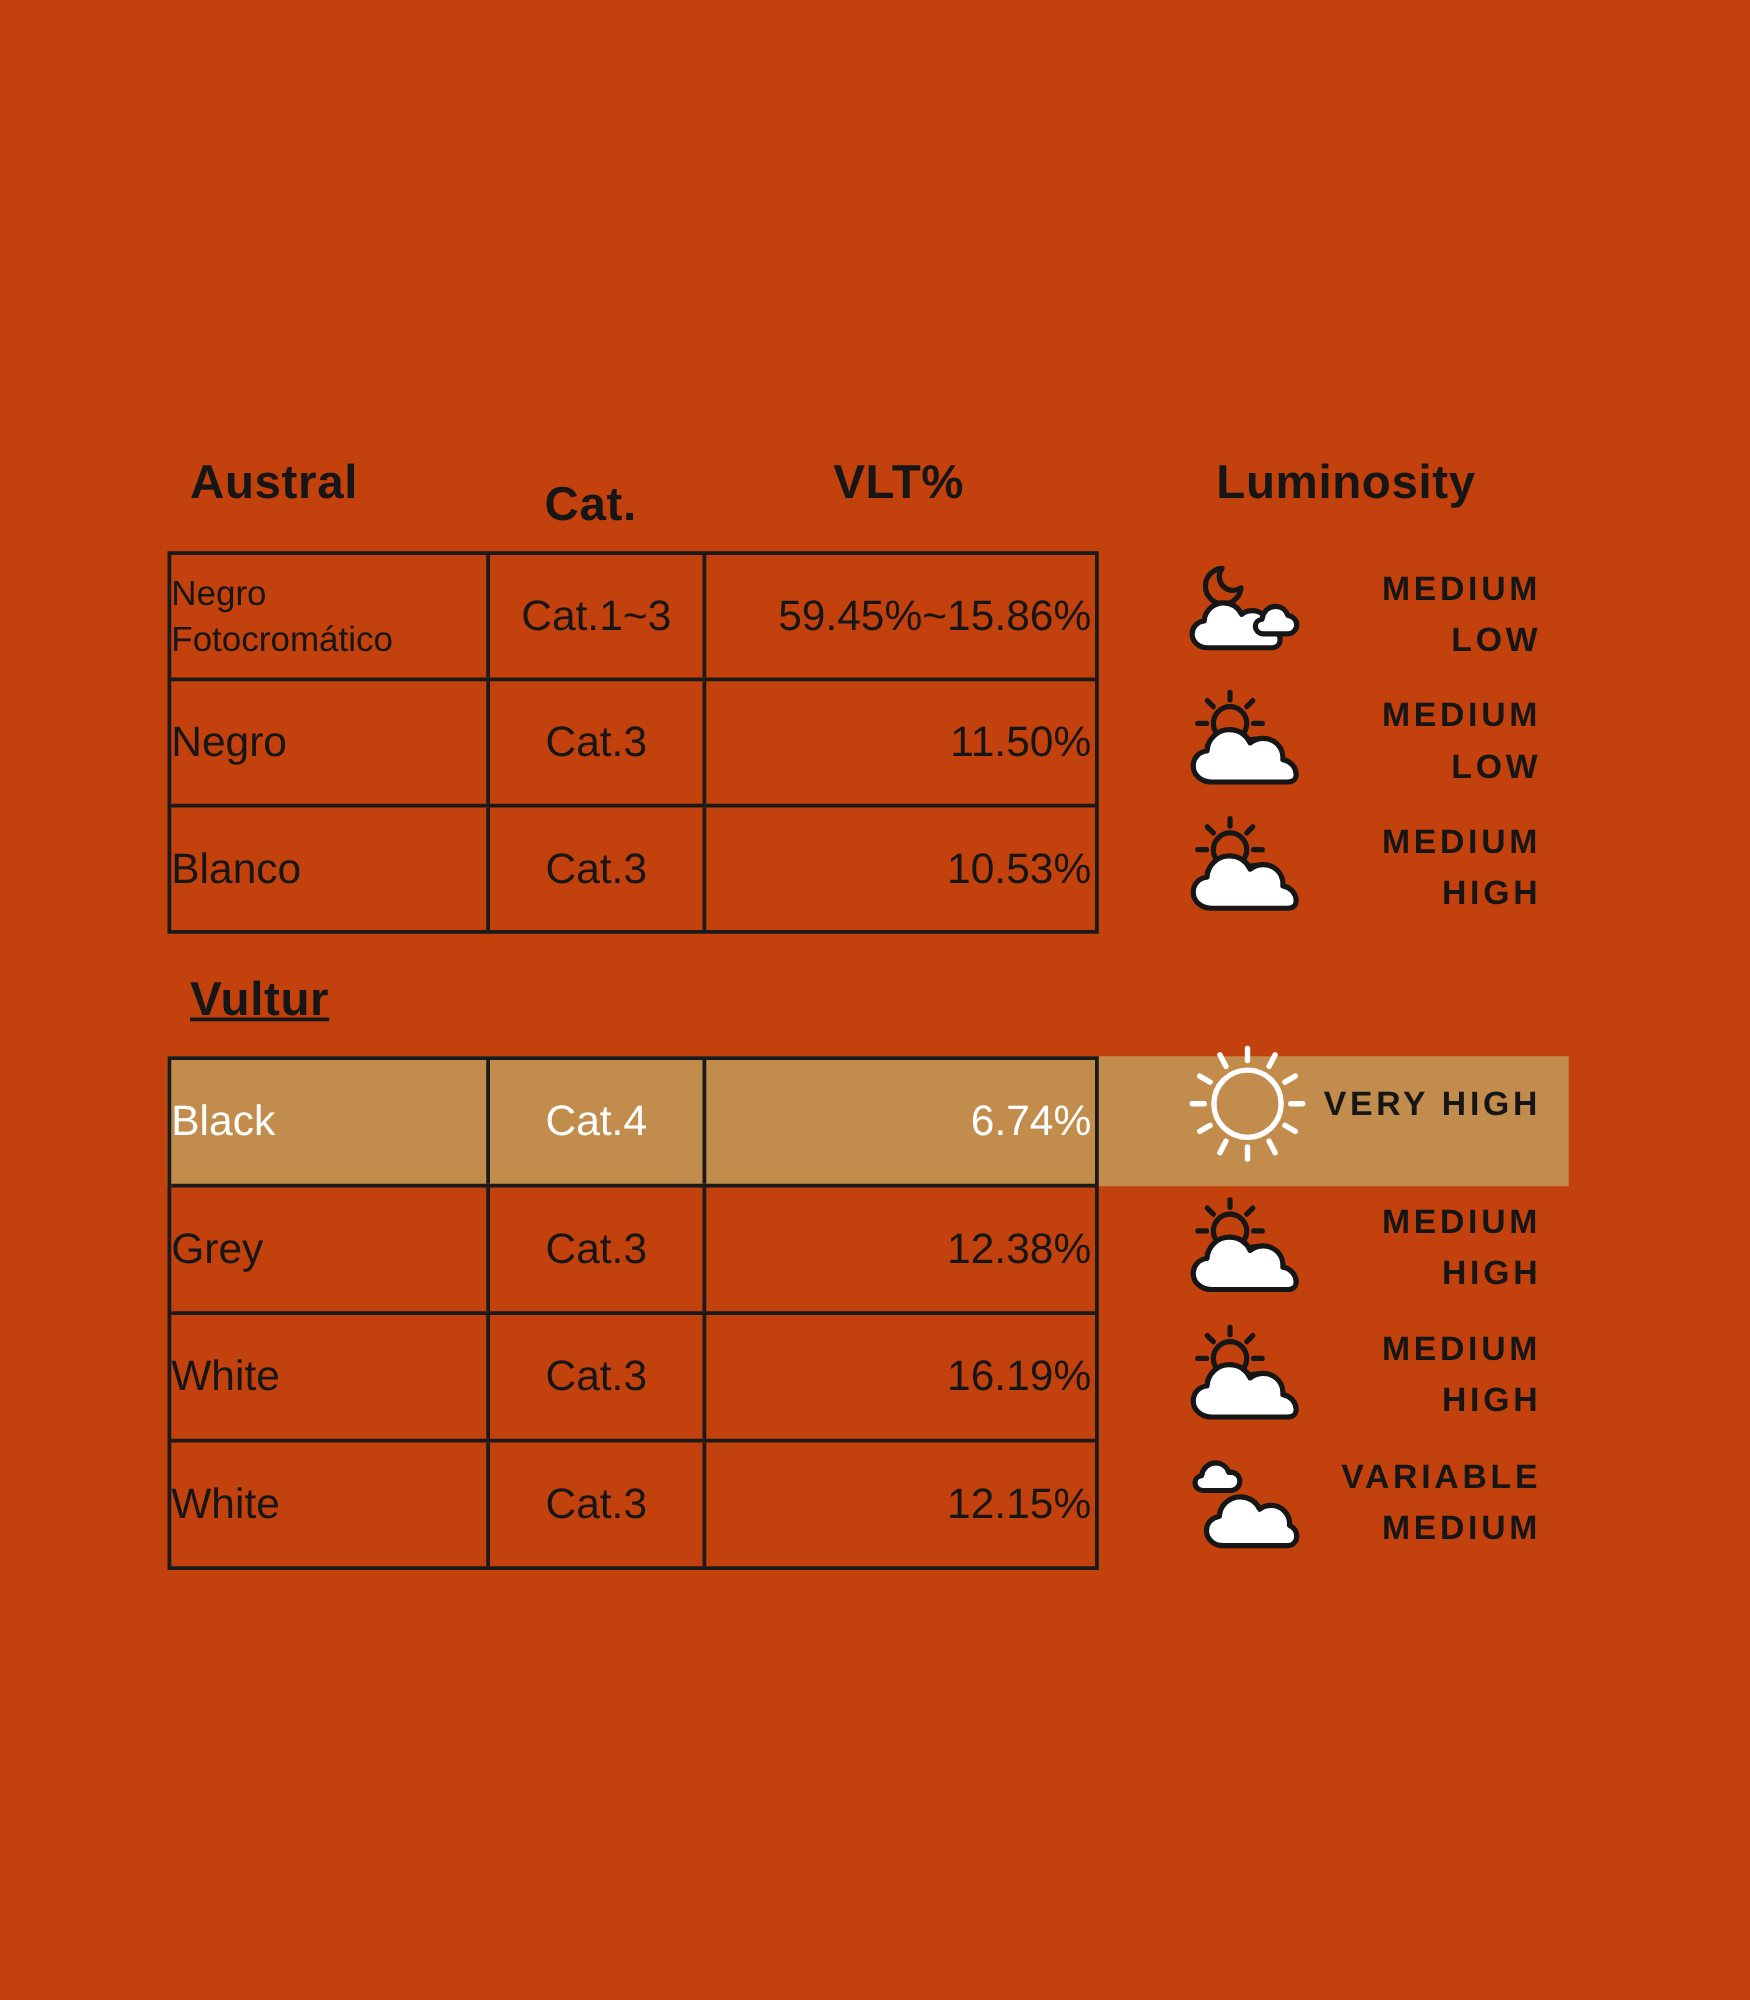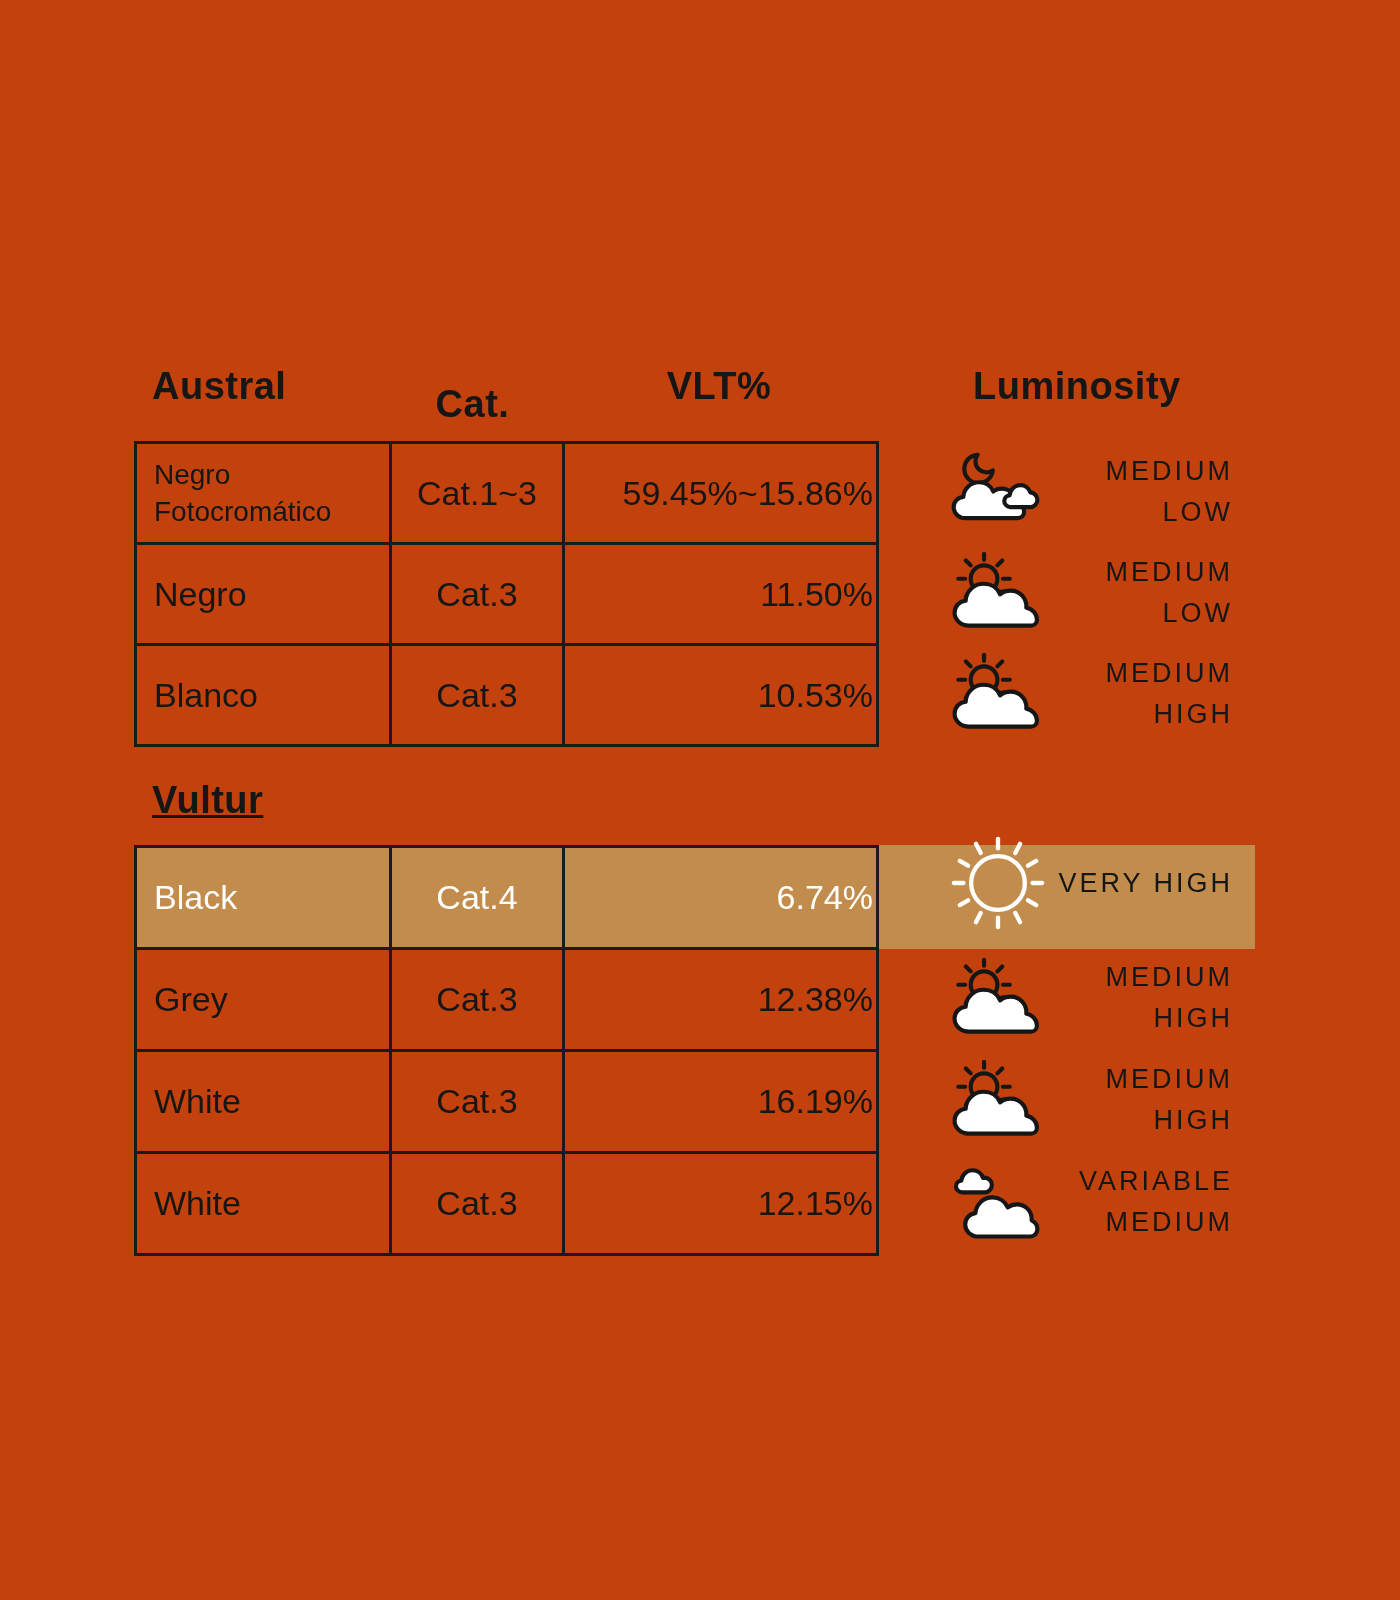--- a/index.html
+++ b/index.html
@@ -16,33 +16,33 @@
   
   .hdr{position:absolute;font-size:38px;font-weight:700;line-height:44px;letter-spacing:.5px;}
   .hdr.center{text-align:center;}
   .section-title{position:absolute;font-size:38px;font-weight:700;line-height:42px;letter-spacing:.5px;text-decoration:underline;}
   
   .tbl{position:absolute;left:134px;width:745px;border:3px solid var(--border);box-sizing:border-box;background:transparent;}
   .trow{display:flex;height:98px;}
   .tbl.v .trow{height:99px;}
   .trow + .trow{border-top:3px solid var(--border);}
   .c{display:flex;align-items:center;box-sizing:border-box;font-size:34px;}
-  .c.name{width:252px;padding-left:17px;}
+  .c.name{width:252px;}
   .c.cat{width:173px;border-left:3px solid var(--border);justify-content:center;}
   .c.vlt{flex:1;border-left:3px solid var(--border);justify-content:flex-end;padding-right:3px;}
   .c.small{font-size:28px;line-height:37px;}
   .trow.hl .c{color:var(--highlight_text);}
   
   .band{position:absolute;left:134px;top:845px;width:1121px;height:104px;background:var(--highlight);}
   
   .lum{position:absolute;left:950px;width:283px;display:flex;align-items:center;}
   .lum .icw{width:96px;display:flex;align-items:center;justify-content:flex-start;color:var(--text);flex:none;}
   .lum .icw svg{display:block;}
   .lum .lbl{flex:1;text-align:right;font-size:27px;letter-spacing:3px;line-height:41px;color:var(--text);}
-  .lum .lbl span{display:block;}
+  .lum .lbl span{display:block;font-weight:bold;}
   .lum.hl .icw{color:#ffffff;}
   .lum.hl .lbl{line-height:27px;}
   .defs{position:absolute;width:0;height:0;overflow:hidden;}
 </style>
 </head>
 <body>
 
 <svg class="defs" aria-hidden="true">
   <defs>
     <symbol id="icon-moon-cloud" viewBox="0 0 100 90">

